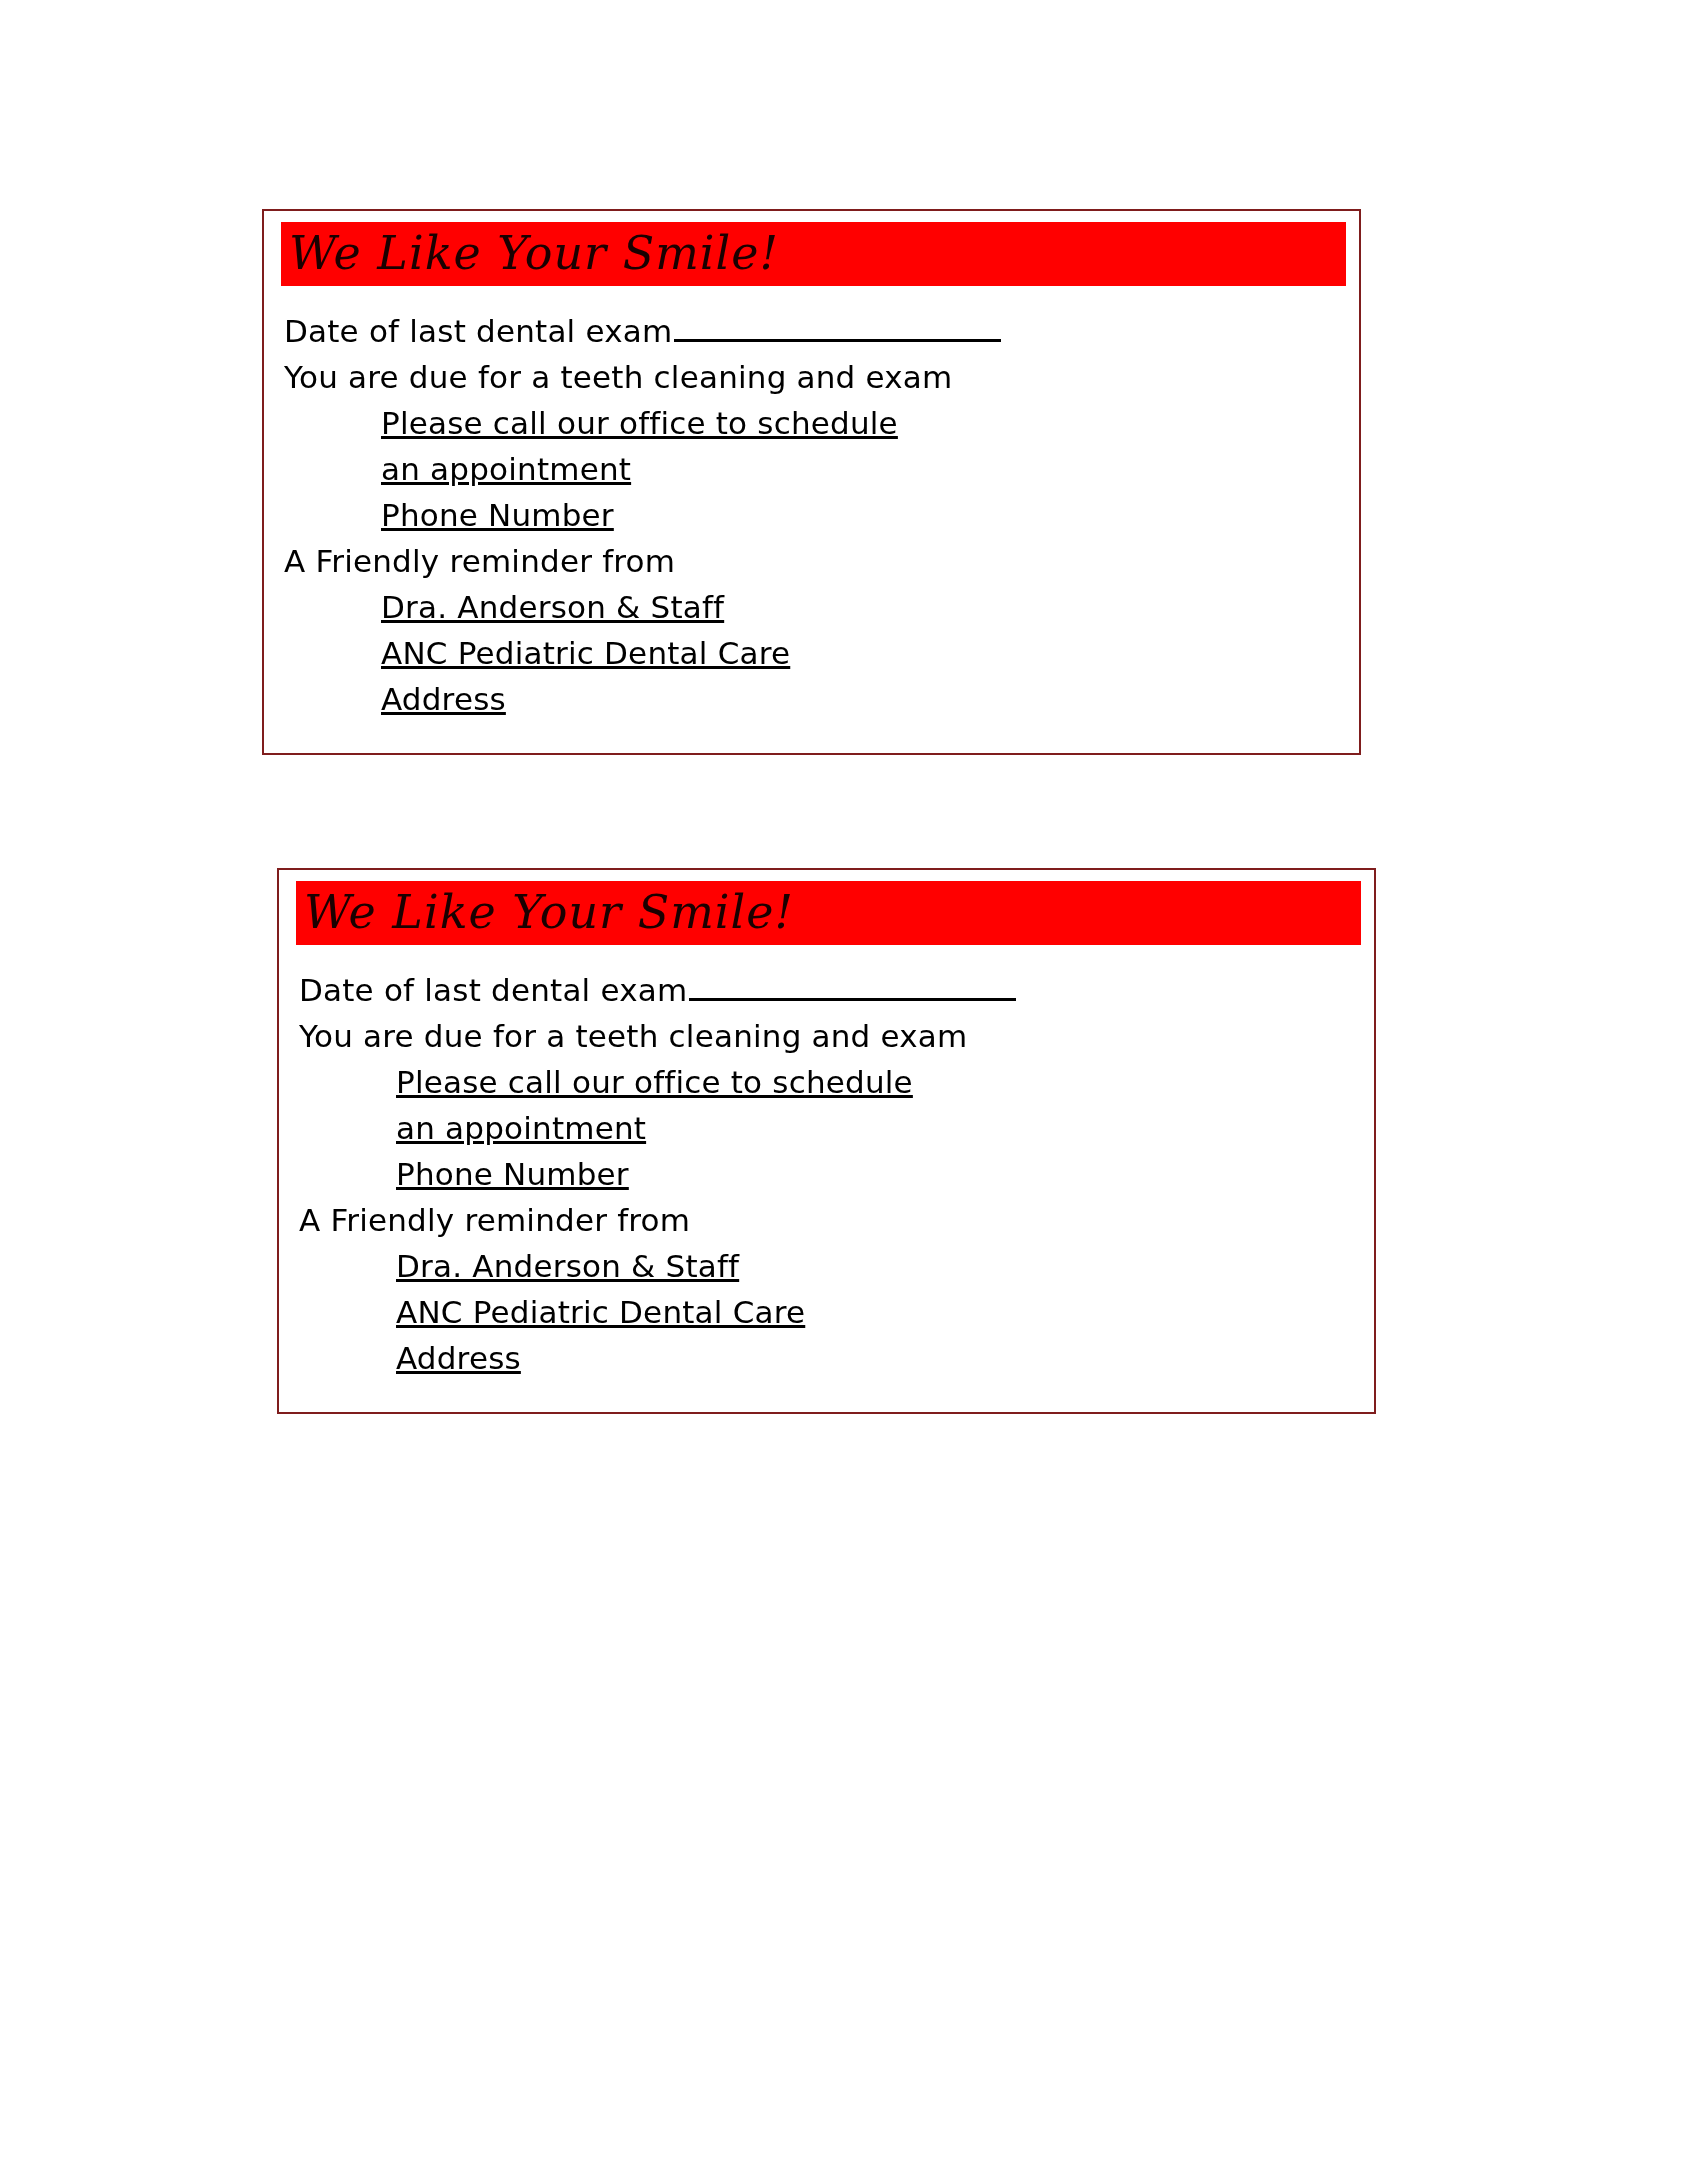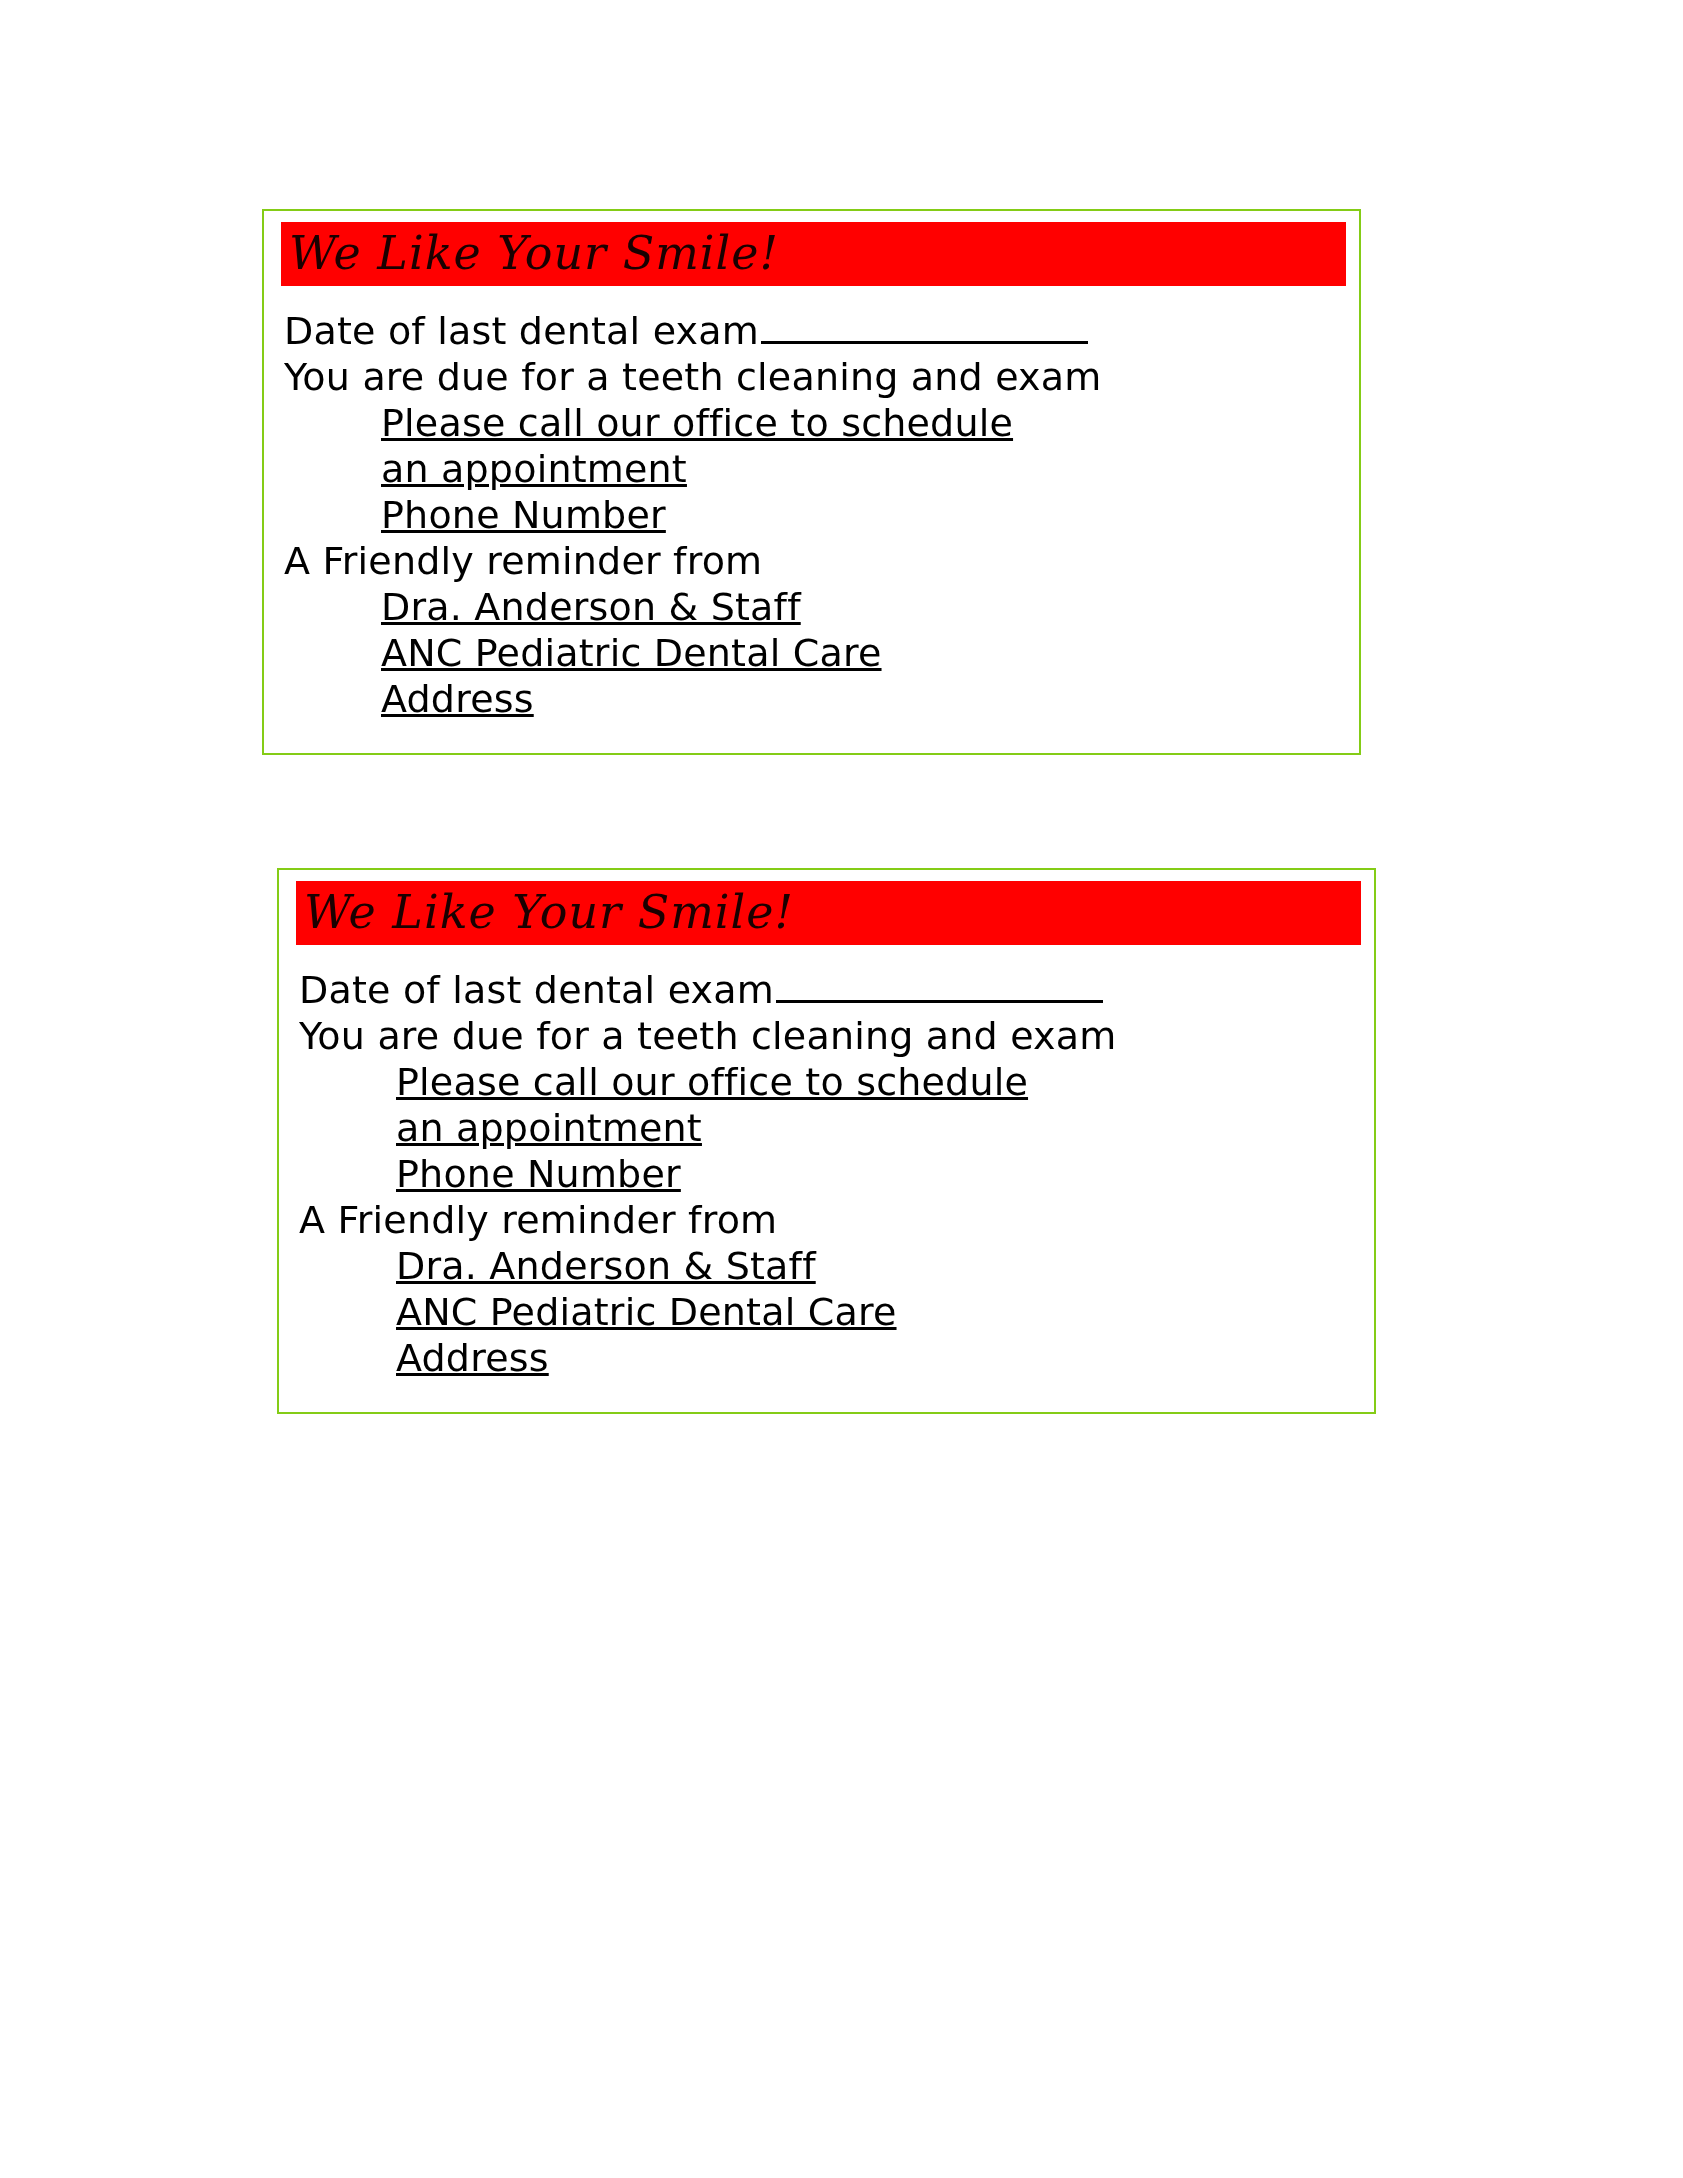--- a/index.html
+++ b/index.html
@@ -10,21 +10,21 @@
     body {
       width: 1683px;
       height: 2178px;
       position: relative;
       overflow: hidden;
     }
     .card {
       position: absolute;
       width: 1099px;
       height: 546px;
-      border: 2px solid #84cc16;
+      border: 2px solid #7f1d1d;
       box-sizing: border-box;
       background: #ffffff;
     }
     .card.c1 { left: 262px; top: 209px; }
     .card.c2 { left: 277px; top: 868px; }
     .banner {
       position: absolute;
       left: 17px;
       top: 11px;
       width: 1065px;
@@ -44,21 +44,21 @@
       white-space: nowrap;
     }
     .body-lines {
       position: absolute;
       left: 20px;
       top: 97px;
       right: 0;
     }
     .line {
       font-family: "DejaVu Sans", sans-serif;
-      font-size: 38px;
+      font-size: 31px;
       line-height: 46px;
       height: 46px;
       color: #000000;
       white-space: nowrap;
       letter-spacing: 0.2px;
     }
     .line.indent { padding-left: 97px; text-decoration: underline; }
     .blank {
       display: inline-block;
       width: 327px;

